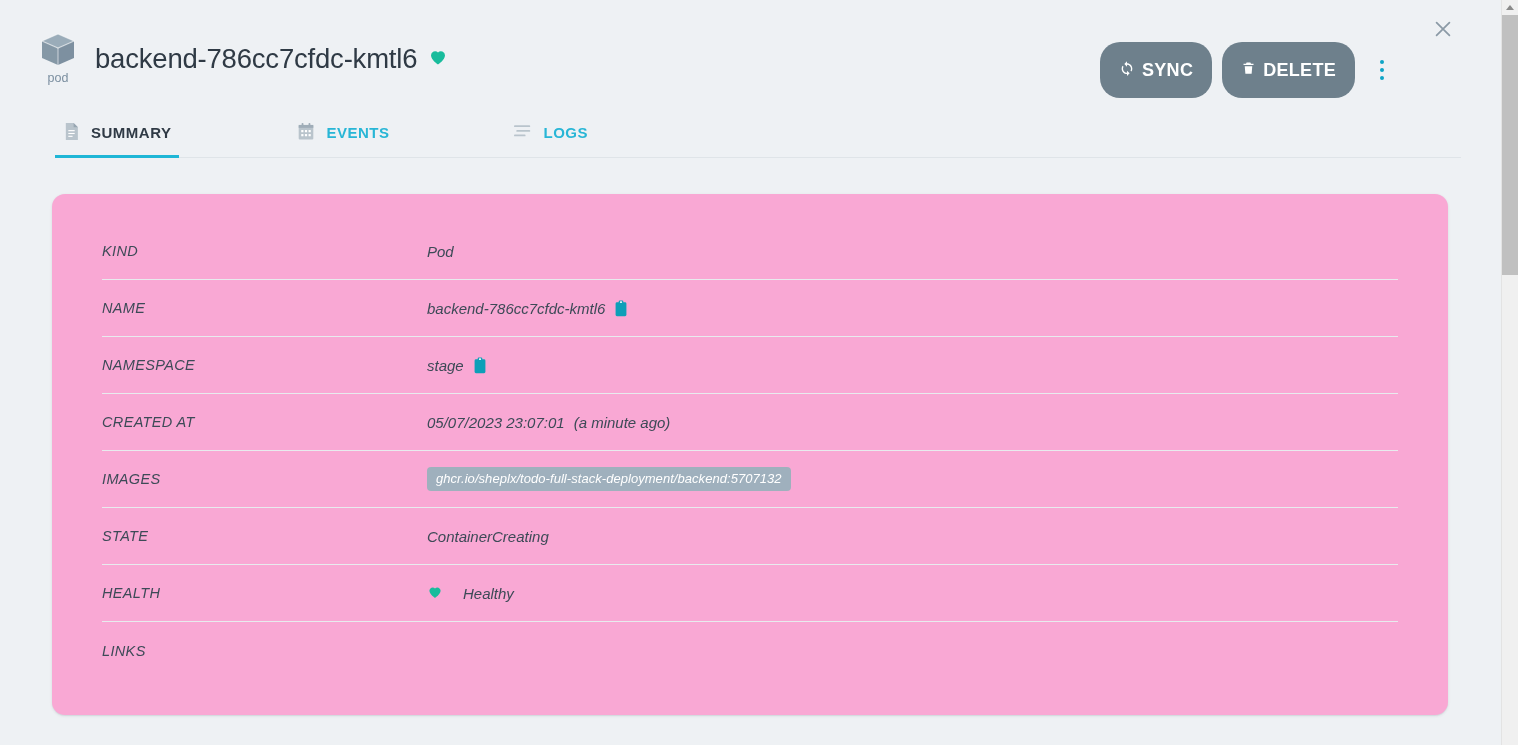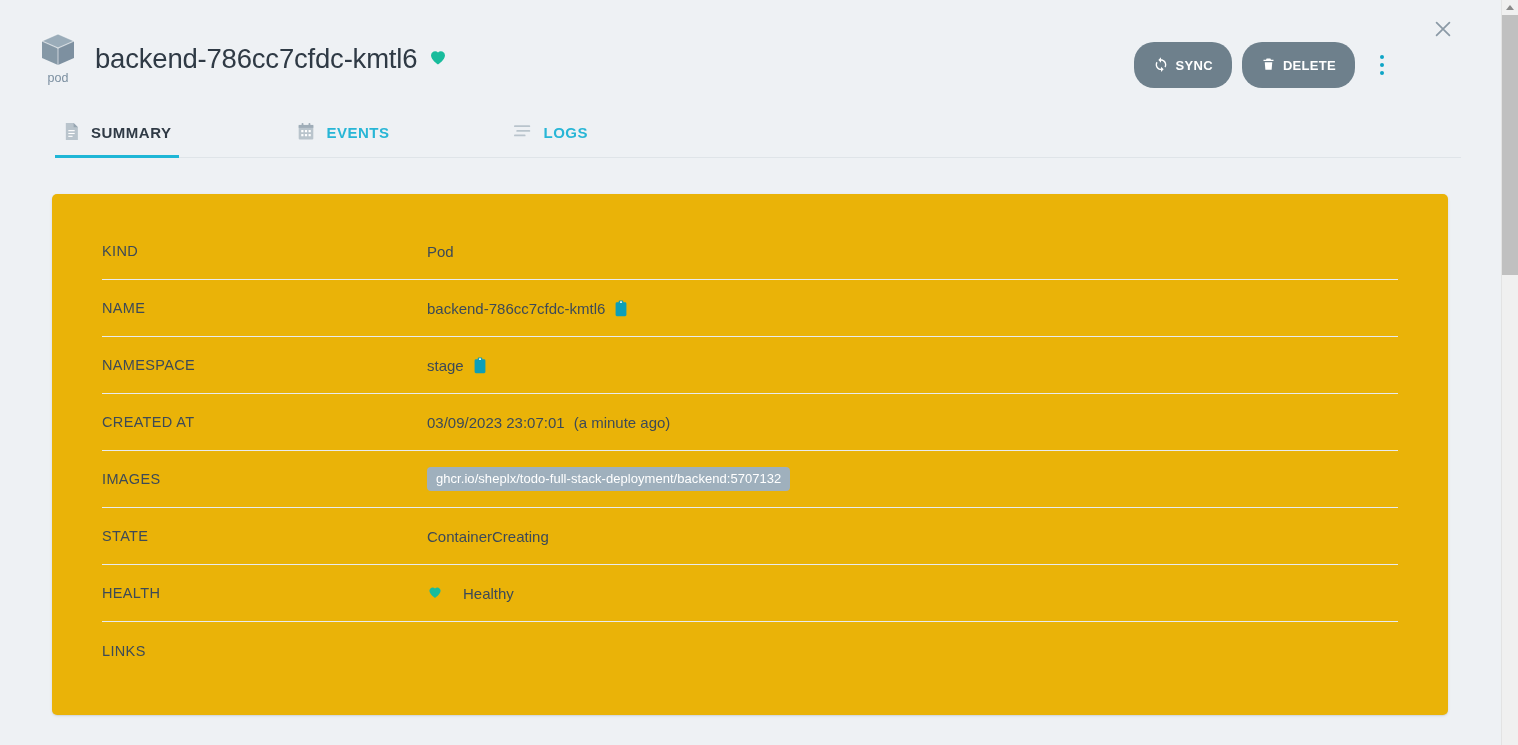--- a/index.html
+++ b/index.html
@@ -67,28 +67,28 @@
     right: 107px;
     top: 42px;
     display: flex;
     align-items: center;
     gap: 10px;
   }
   .pill-btn {
     display: inline-flex;
     align-items: center;
     gap: 7px;
-    height: 46px;
+    height: 56px;
     padding: 0 19px;
     border: none;
     border-radius: 20px;
     background: #6e808c;
     color: #ffffff;
     font-family: "Liberation Sans", sans-serif;
-    font-size: 13px;
+    font-size: 18px;
     font-weight: bold;
     letter-spacing: 0.3px;
     cursor: pointer;
     white-space: nowrap;
   }
   .kebab-btn {
     display: flex;
     flex-direction: column;
     align-items: center;
     justify-content: center;
@@ -156,24 +156,25 @@
   .tab-spacer-1 { width: 110px; }
   .tab-spacer-2 { width: 108px; }
 
   
   .card {
     position: absolute;
     left: 52px;
     top: 194px;
     width: 1396px;
     height: 521px;
-    background: #eab308;
-    border-radius: 5px;
+    background: #f9a8d4;
+    border-radius: 13px;
     box-shadow: 0 1px 3px rgba(40,55,70,0.10), 0 1px 1px rgba(40,55,70,0.06);
     overflow: hidden;
+    font-style: italic;
   }
   .rows {
     position: absolute;
     left: 50px;
     top: 29px;
     right: 50px;
   }
   .row {
     display: flex;
     align-items: center;
@@ -394,21 +395,21 @@
                 <rect x="6" y="0.8" width="6" height="4" rx="1.4" fill="#0d9fb8"></rect>
                 <rect x="7.6" y="1.6" width="2.8" height="2.4" rx="0.8" fill="#ffffff" opacity="0.85"></rect>
               </svg>
             </span>
           </div>
         </div>
 
         <div class="row">
           <div class="row-label">CREATED AT</div>
           <div class="row-value">
-            <span>03/09/2023 23:07:01</span>
+            <span>05/07/2023 23:07:01</span>
             <span>(a minute ago)</span>
           </div>
         </div>
 
         <div class="row">
           <div class="row-label">IMAGES</div>
           <div class="row-value">
             <span class="image-chip">ghcr.io/sheplx/todo-full-stack-deployment/backend:5707132</span>
           </div>
         </div>

